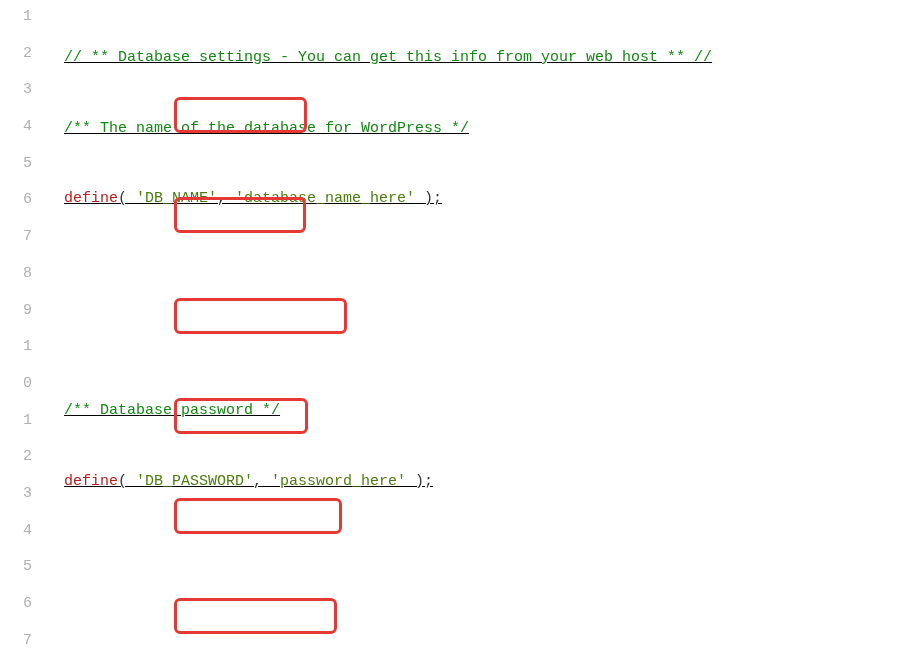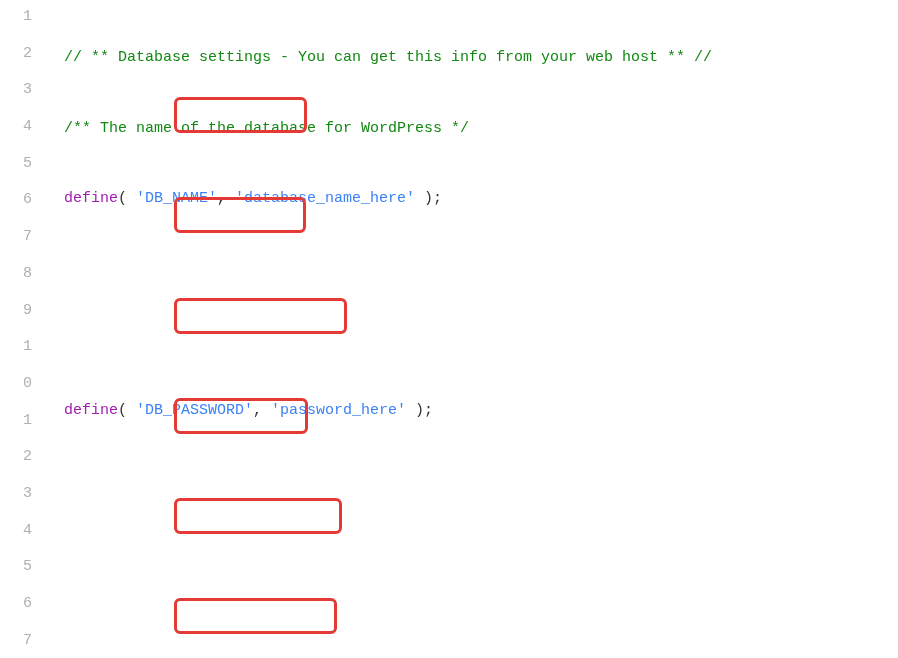--- a/index.html
+++ b/index.html
@@ -38,25 +38,26 @@
   flex: 1;
   padding-top: 6px;
   padding-left: 20px;
   white-space: pre;
   position: relative;
 }
 .line {
   height: 36.7px;
   line-height: 36.7px;
   font-size: 15px;
+  text-decoration: underline;
 }
 .cmt { color: #118811; }
-.fn  { color: #a21caf; }
+.fn  { color: #b91c1c; }
 .pn  { color: #333; }
-.str { color: #3b82f6; }
+.str { color: #4d7c0f; }
 .hl {
   position: absolute;
   border: 3px solid #e53935;
   border-radius: 6px;
   pointer-events: none;
   box-sizing: border-box;
 }
 </style>
 </head>
 <body>
@@ -83,20 +84,21 @@
     <div>7</div>
 
   </div>
 
   <div class="code">
     <div class="line"><span class="cmt">// ** Database settings - You can get this info from your web host ** //</span></div>
     <div class="line"><span class="cmt">/** The name of the database for WordPress */</span></div>
     <div class="line"><span class="fn">define</span><span class="pn">( </span><span class="str">'DB_NAME'</span><span class="pn">, </span><span class="str">'database_name_here'</span><span class="pn"> );</span></div>
     <div class="line"></div>
     <div class="line"></div>
+    <div class="line"><span class="cmt">/** Database password */</span></div>
     <div class="line"><span class="fn">define</span><span class="pn">( </span><span class="str">'DB_PASSWORD'</span><span class="pn">, </span><span class="str">'password_here'</span><span class="pn"> );</span></div>
     
     
     
     
     
     
     
     
     

